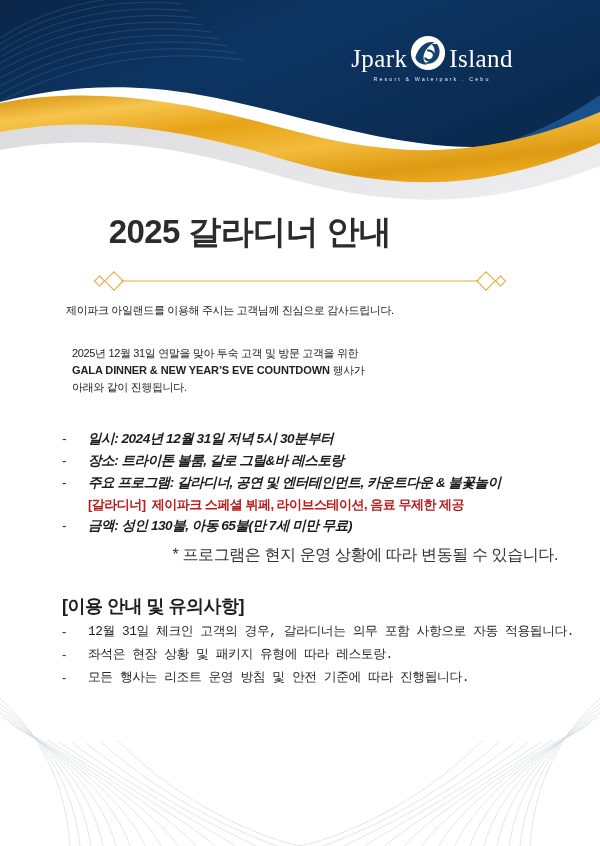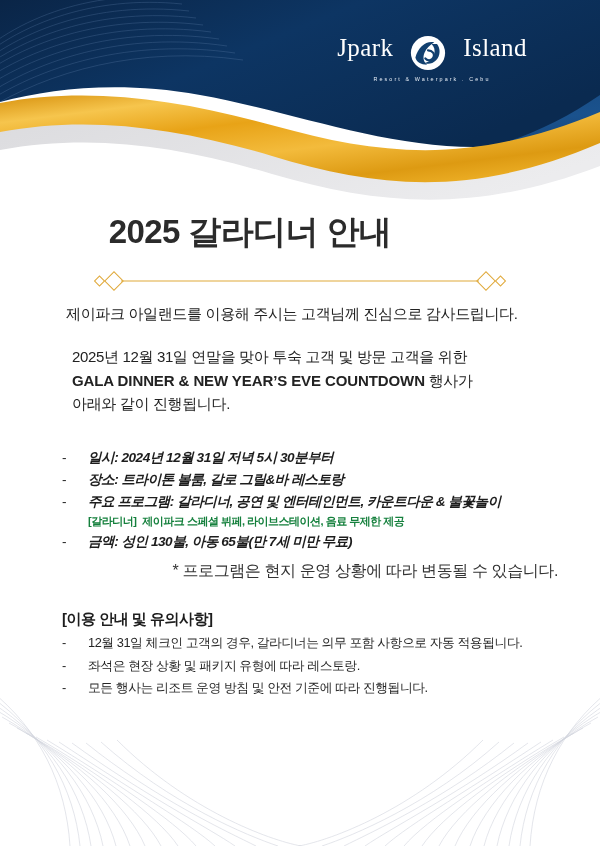--- a/index.html
+++ b/index.html
@@ -36,23 +36,23 @@
     position: absolute;
     left: 342px;
     top: 35px;
     width: 180px;
     text-align: center;
     color: #ffffff;
     pointer-events: none;
   }
   .logo-row {
     display: flex;
-    align-items: flex-start;
+    align-items: flex-end;
     justify-content: center;
-    gap: 16px;
+    gap: 2px;
     line-height: 1;
   }
   .logo-word {
     font-family: "Liberation Serif", "DejaVu Serif", serif;
     font-size: 25px;
     letter-spacing: 0.4px;
     color: #ffffff;
   }
   .logo-mark {
     display: inline-block;
@@ -96,33 +96,33 @@
 
   
   .content {
     position: absolute;
     left: 0;
     top: 302px;
     width: 600px;
   }
   .para {
     color: #222222;
-    font-size: 15px;
+    font-size: 11px;
     line-height: 1.55;
     letter-spacing: -0.35px;
     margin: 0;
   }
   .intro {
     padding-left: 66px;
     padding-right: 30px;
   }
   .block2 {
     padding-left: 72px;
     padding-right: 20px;
-    margin-top: 20px;
+    margin-top: 26px;
   }
   .strong-line {
     font-weight: bold;
     letter-spacing: -0.1px;
   }
 
   
   .bullets {
     margin-top: 32px;
     padding-left: 62px;
@@ -143,23 +143,23 @@
     color: #1d1d1d;
     font-weight: normal;
   }
   .bullet-text {
     flex: 1;
     font-style: italic;
   }
   .sub-row {
     display: flex;
     align-items: flex-start;
-    font-size: 11px;
+    font-size: 13px;
     font-weight: bold;
-    color: #15803d;
+    color: #b91c1c;
     letter-spacing: -0.5px;
     line-height: 1.62;
     padding-left: 26px;
   }
   .sub-tag {
     margin-right: 6px;
   }
 
   .footnote {
     margin-top: 8px;
@@ -170,39 +170,39 @@
     letter-spacing: -0.4px;
   }
 
   
   .notices {
     margin-top: 28px;
     padding-left: 62px;
     padding-right: 8px;
   }
   .notice-heading {
-    font-size: 15px;
+    font-size: 18px;
     font-weight: bold;
     color: #1d1d1d;
     letter-spacing: -0.5px;
     margin-bottom: 3px;
   }
   .notice-row {
     display: flex;
     align-items: flex-start;
     font-size: 12.8px;
     color: #252525;
     letter-spacing: -0.45px;
     line-height: 1.78;
   }
   .notice-dash {
     width: 26px;
     flex: 0 0 26px;
   }
-  .notice-text { flex: 1; }
+  .notice-text { flex: 1; font-family: Liberation Mono, monospace; }
 
   
   .footer-deco {
     position: absolute;
     left: 0;
     bottom: 0;
     width: 600px;
     height: 150px;
     pointer-events: none;
   }

